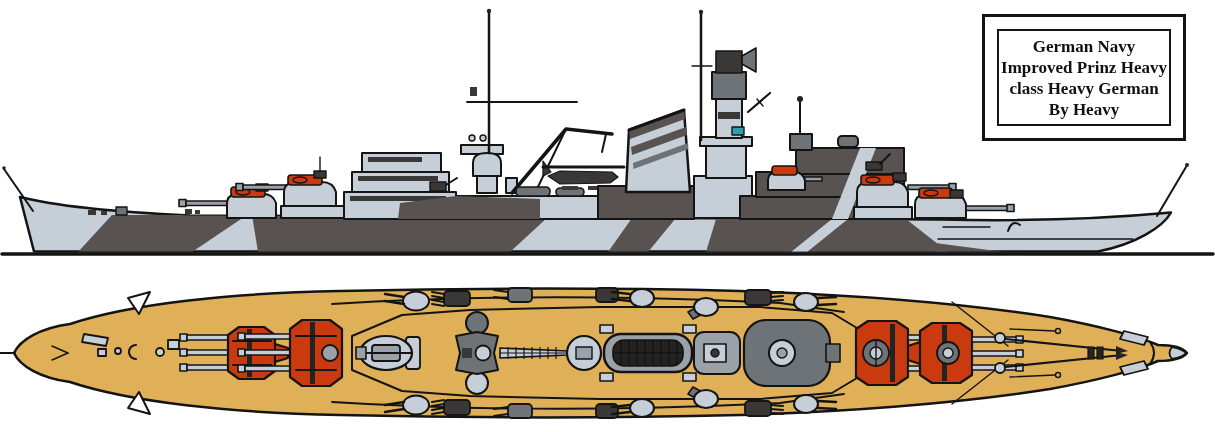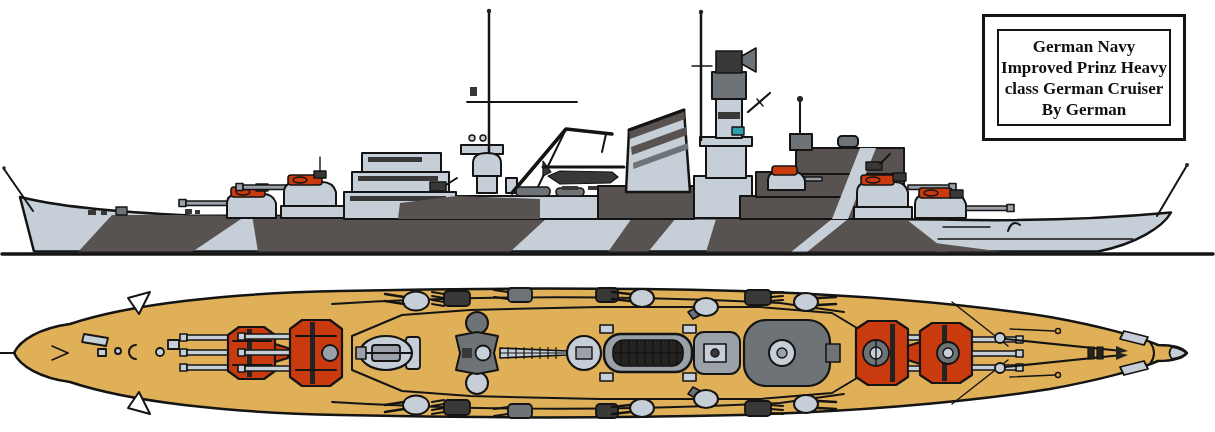--- a/index.html
+++ b/index.html
@@ -414,17 +414,17 @@
       <polygon class="fL s sw18" points="1124,331 1148,337 1144,345 1120,339"></polygon>
       <polygon class="fL s sw18" points="1124,375 1148,369 1144,361 1120,367"></polygon>
     </g>
   </g>
 </svg>
 
   <div class="infobox">
     <div class="infobox-inner">
       <span>German Navy</span>
       <span>Improved Prinz Heavy</span>
-      <span>class German Cruiser</span>
-      <span>By German</span>
+      <span>class Heavy German</span>
+      <span>By Heavy</span>
     </div>
   </div>
 </div>
 
 </body></html>

